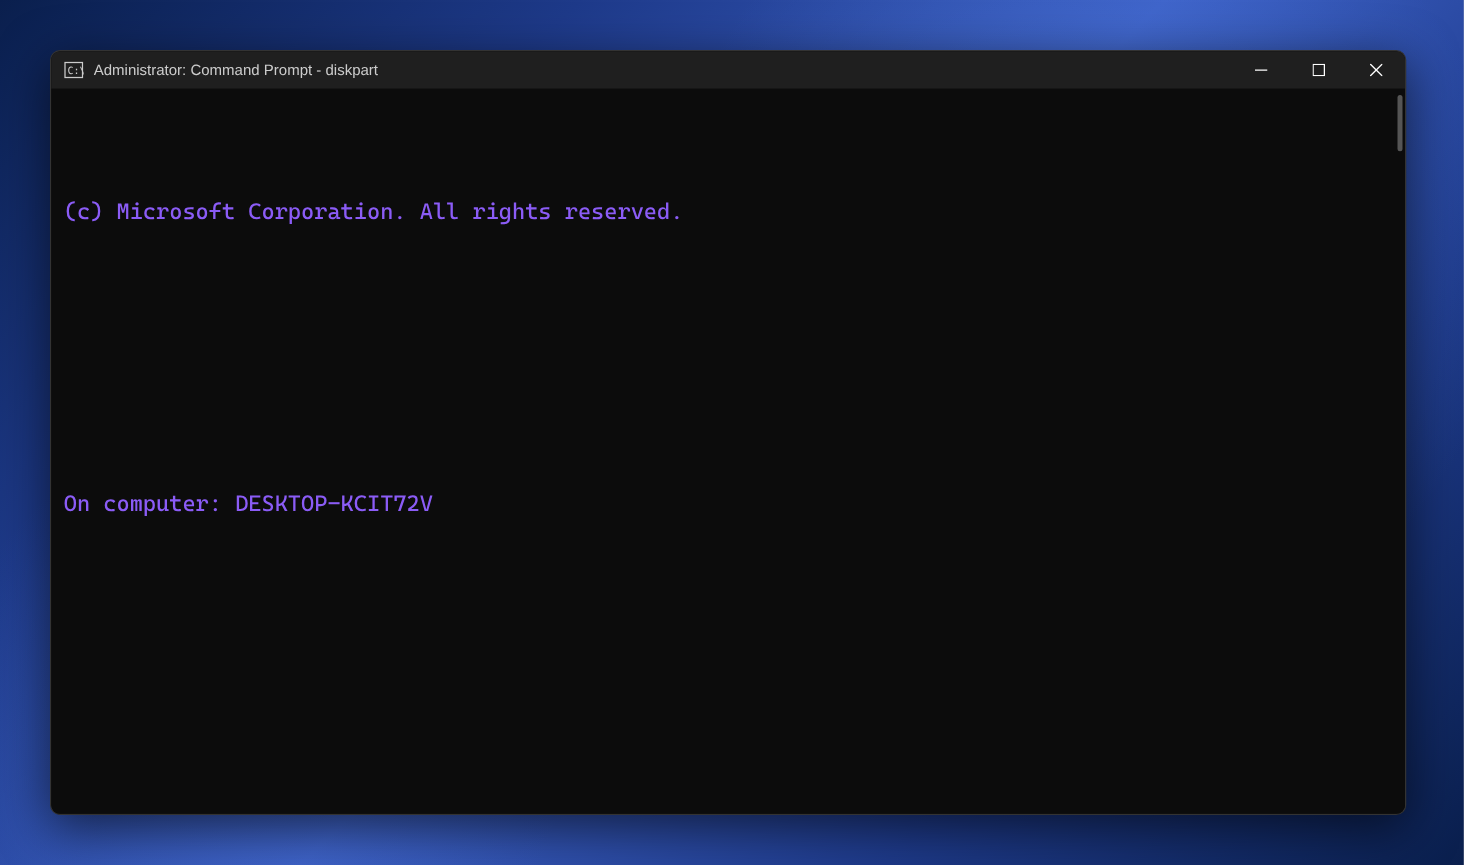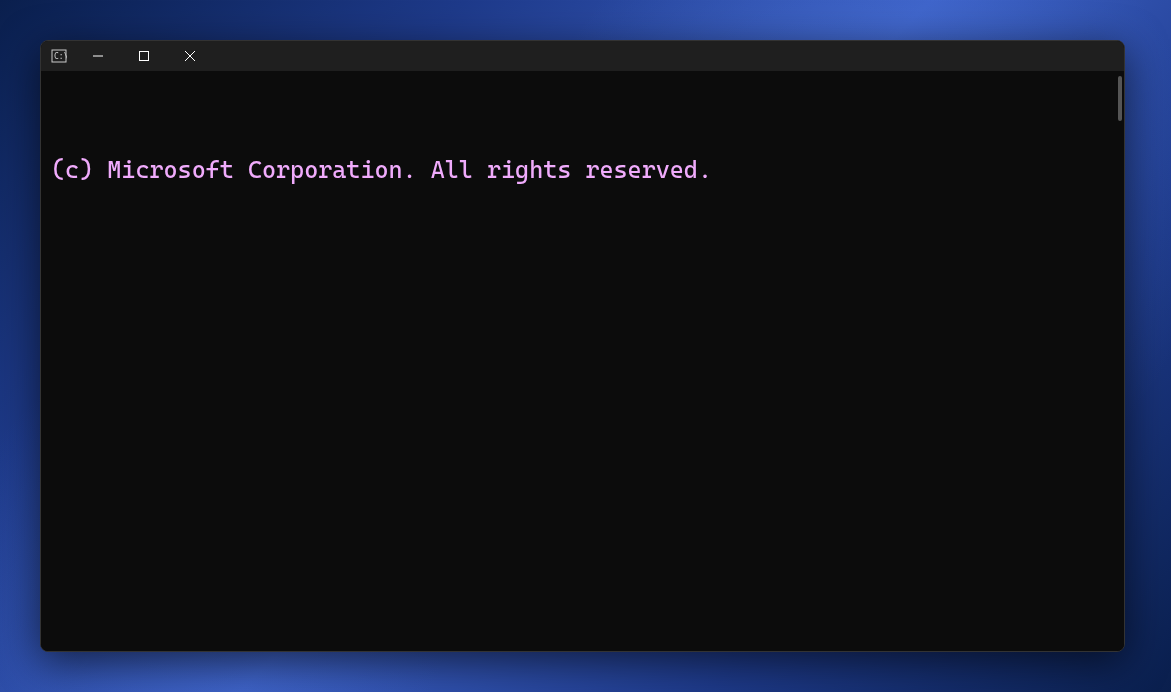--- a/index.html
+++ b/index.html
@@ -93,23 +93,23 @@
       display: flex;
       align-items: center;
       justify-content: center;
       color: #ffffff;
       cursor: pointer;
     }
     
     .terminal {
       flex: 1;
       background: #0c0c0c;
-      color: #f0abfc;
+      color: #8b5cf6;
       font-family: "Cascadia Mono", "Consolas", monospace;
-      font-size: 24px;
+      font-size: 18px;
       line-height: 26px;
       padding: 8px 10px;
       white-space: pre;
       overflow: hidden;
       position: relative;
     }
     
     .terminal-line {
       display: block;
       white-space: pre;
@@ -130,20 +130,21 @@
 
 <div class="window">
 
   <div class="titlebar">
     <div class="titlebar-icon">
       <svg width="16" height="16" viewBox="0 0 16 16">
         <rect x="1" y="2" width="14" height="12" fill="none" stroke="#ccc" stroke-width="1"></rect>
         <text x="3" y="11" font-size="8" fill="#ccc" font-family="monospace">C:\</text>
       </svg>
     </div>
+    <div class="titlebar-title">Administrator: Command Prompt - diskpart</div>
     <div class="window-controls">
       <div class="window-control">
         <svg width="10" height="10" viewBox="0 0 10 10">
             <line x1="0" y1="5" x2="10" y2="5" stroke="#fff" stroke-width="1"></line>
           </svg>
       </div>
       <div class="window-control">
         <svg width="10" height="10" viewBox="0 0 10 10">
             <rect x="0.5" y="0.5" width="9" height="9" fill="none" stroke="#fff" stroke-width="1"></rect>
           </svg>
@@ -156,20 +157,21 @@
       </div>
     </div>
   </div>
 
   <div class="terminal">
     <div class="scrollbar"></div>
     <span class="terminal-line">(c) Microsoft Corporation. All rights reserved.</span>
     <span class="terminal-line"></span>
     <span class="terminal-line"></span>
     <span class="terminal-line"></span>
+    <span class="terminal-line">On computer: DESKTOP-KCIT72V</span>
     <span class="terminal-line"></span>
     
     <span class="terminal-line"></span>
     
     
     
     
     
     <span class="terminal-line"></span>
     

